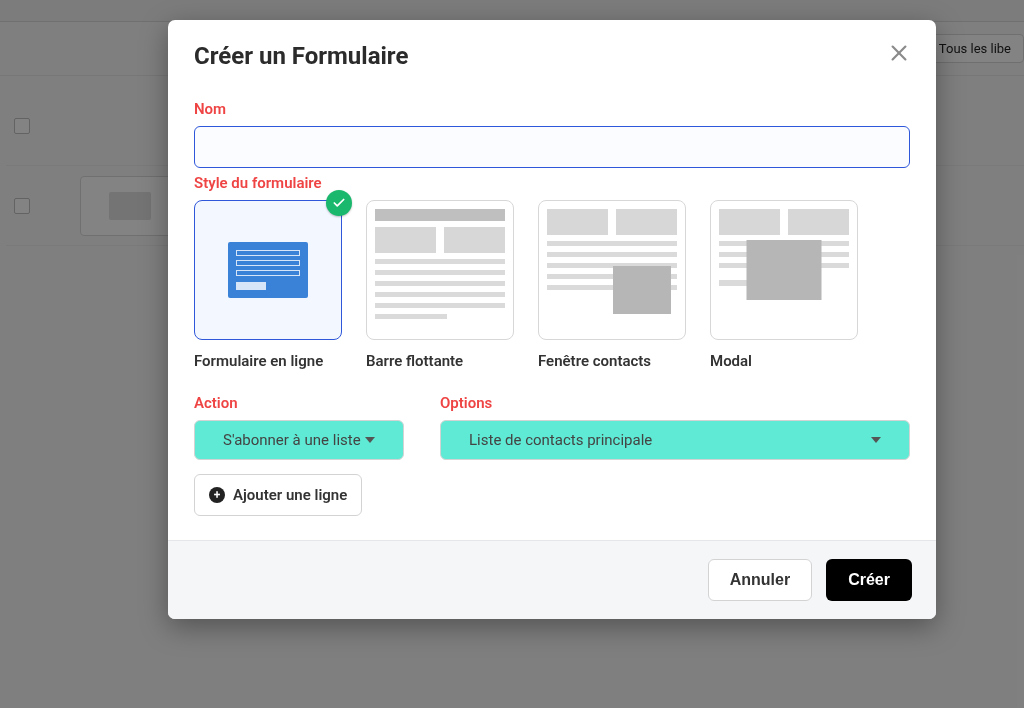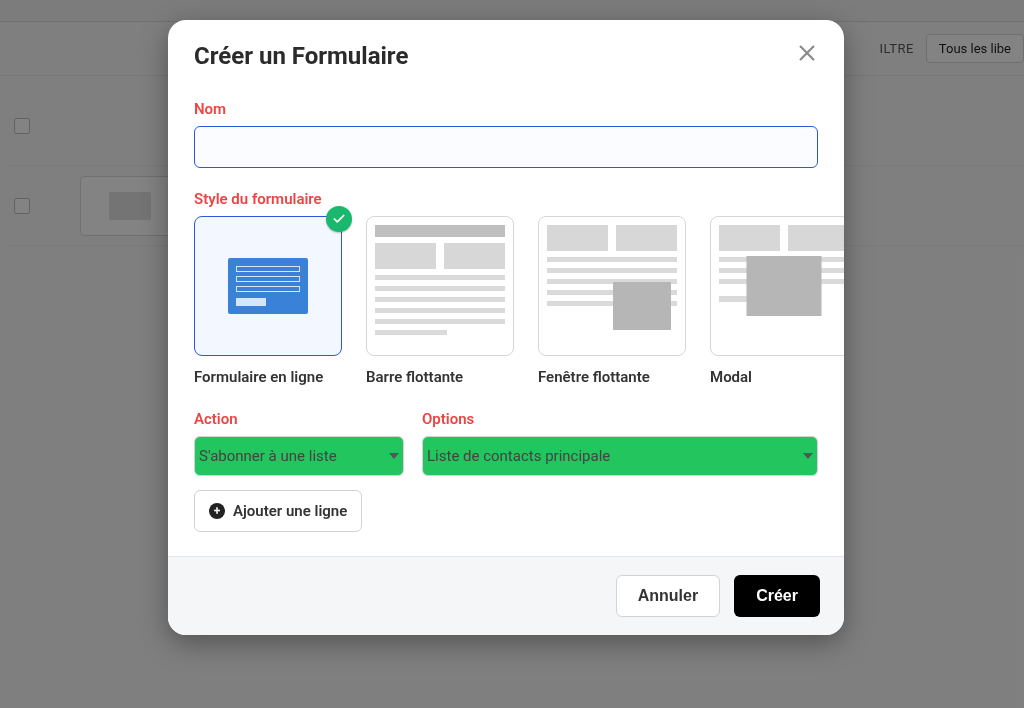--- a/index.html
+++ b/index.html
@@ -65,23 +65,23 @@
     width:100px;height:60px;border:1px solid #d6d6d6;border-radius:4px;background:#fff;display:flex;align-items:center;justify-content:center;
   }
   .bg-thumb-inner{
     width:42px;height:28px;background:#dedede;border-radius:2px;
   }
   
   .modal {
     position:absolute;
     top:20px;
     left:168px;
-    width:676px;
+    width:768px;
     background:#fff;
-    border-radius:18px;
+    border-radius:7px;
     box-shadow:0 8px 28px rgba(0,0,0,0.35);
     display:flex;
     flex-direction:column;
     overflow:hidden;
   }
   .modal-header{
     display:flex;
     align-items:flex-start;
     justify-content:space-between;
     padding:22px 26px 10px 26px;
@@ -166,26 +166,26 @@
   .block{flex:1;height:26px;background:#d7d7d7;}
   .thin-line{height:5px;background:#dadada;}
   .float-box{
     width:58px;height:48px;background:#b6b6b6;align-self:flex-end;margin-right:6px;margin-top:-30px;
   }
   .modal-box{
     width:75px;height:60px;background:#b6b6b6;position:absolute;top:50%;left:50%;transform:translate(-50%,-50%);
   }
   .footer-line{height:6px;width:40px;background:#dadada;margin-top:6px;margin-left:0;}
   .action-row{
-    display:flex;gap:18px;margin-top:24px;
+    display:flex;gap:36px;margin-top:24px;
   }
   .action-col .field-label{margin-top:0;}
   .select{
     display:flex;align-items:center;justify-content:space-between;
-    border:1px solid #d3d3d3;border-radius:6px;height:40px;padding:0 4px;background:#22c55e;cursor:pointer;
+    border:1px solid #d3d3d3;border-radius:6px;height:40px;padding:0 28px;background:#5eead4;cursor:pointer;
     font-size:15px;color:#444;
   }
   .action-col.small{width:210px;}
   .action-col.large{flex:1;}
   .caret{
     width:0;height:0;border-left:5px solid transparent;border-right:5px solid transparent;border-top:6px solid #555;
   }
   .add-action{
     margin-top:14px;display:inline-flex;align-items:center;gap:8px;border:1px solid #d3d3d3;border-radius:6px;height:42px;padding:0 14px;background:#fff;font-size:15px;font-weight:600;cursor:pointer;color:#333;
   }
@@ -237,21 +237,21 @@
         <line x1="5" y1="5" x2="19" y2="19"></line>
         <line x1="19" y1="5" x2="5" y2="19"></line>
       </svg>
     </div>
   </div>
 
   <div class="modal-body">
     <div class="field-label">Nom</div>
     <input class="text-input" type="text" value="" style="">
 
-    <div class="field-label" style="margin-top:22px">Style du formulaire</div>
+    <div class="field-label" style="margin-top:6px">Style du formulaire</div>
     <div class="style-row">
 
       <div class="style-item">
         <div class="style-card selected">
           <div class="inline-card-inner">
             <div class="inline-line"></div>
             <div class="inline-line"></div>
             <div class="inline-line"></div>
             <div class="inline-btn"></div>
           </div>
@@ -291,21 +291,21 @@
                 <div class="block"></div>
               </div>
             <div class="thin-line"></div>
             <div class="thin-line"></div>
             <div class="thin-line"></div>
             <div class="thin-line"></div>
             <div class="thin-line"></div>
             <div class="float-box"></div>
           </div>
         </div>
-        <div class="style-label">Fenêtre flottante</div>
+        <div class="style-label">Fenêtre contacts</div>
       </div>
 
       <div class="style-item">
         <div class="style-card">
           <div class="page-prev" style="position:relative;">
             <div class="dual-row">
                 <div class="block"></div>
                 <div class="block"></div>
               </div>
             <div class="thin-line"></div>

